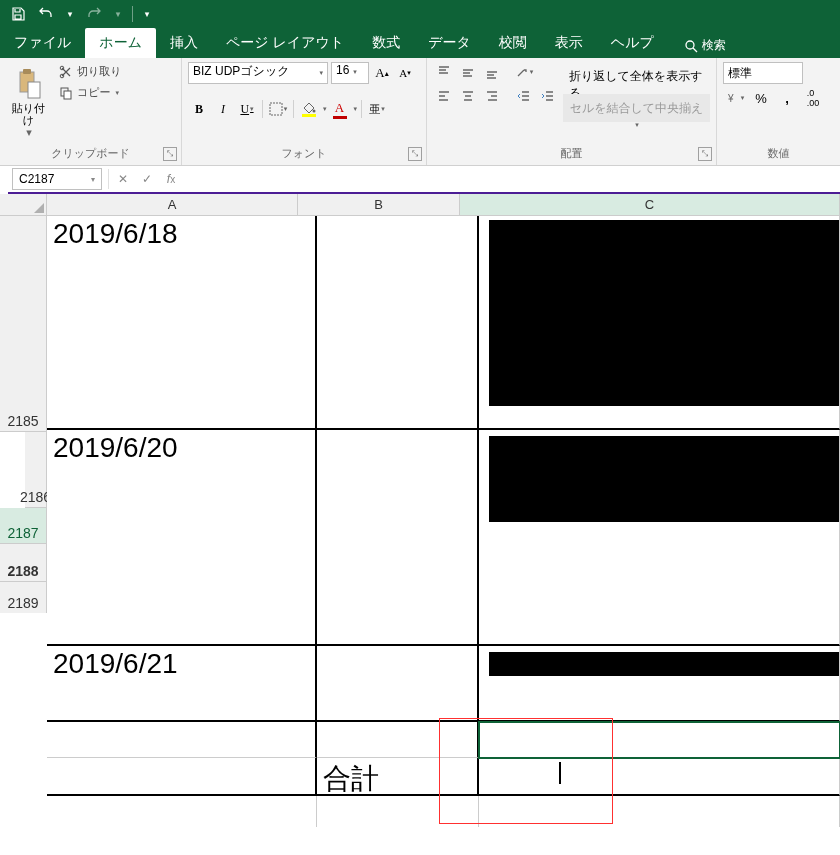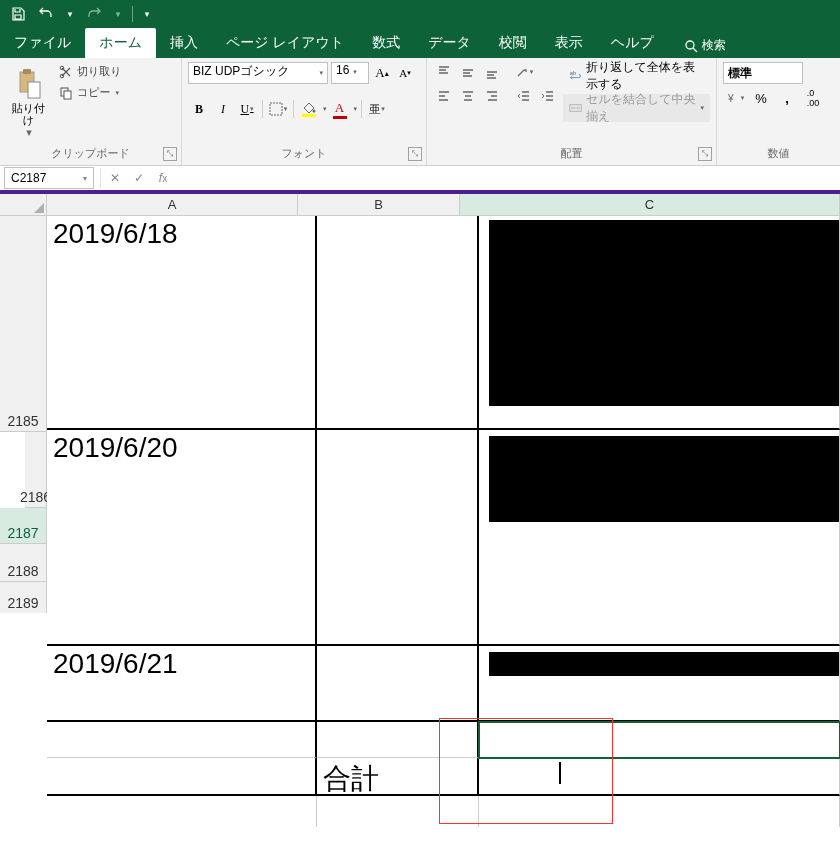--- a/index.html
+++ b/index.html
@@ -51,27 +51,27 @@
 .split-h { width:1px; height:18px; background:#d0d0d0; margin:0 2px;}
 .color-btn{display:flex;flex-direction:column;align-items:center;cursor:pointer;width:22px;}
 .color-underline{width:14px;height:3px;}
 
 .align-rows{display:flex;flex-direction:column;gap:4px;}
 .align-row{display:flex;gap:2px;align-items:center;}
 .align-btn{width:22px;height:20px;display:flex;align-items:center;justify-content:center;cursor:pointer;}
 .align-btn svg line{stroke:#666;stroke-width:1.5;}
 
 .wrap-merge{display:flex;flex-direction:column;gap:4px;}
-.wide-btn{display:flex;align-items:center;gap:4px;padding:2px 6px;font-size:12px;cursor:pointer;height:28px;}
+.wide-btn{display:flex;align-items:center;gap:4px;padding:2px 6px;font-size:12px;cursor:pointer;height:28px;flex-direction:column;}
 .wide-btn.disabled{background:#e8e8e8;color:#999;}
-.num-format{width:80px;height:22px;border:1px solid #c0c0c0;padding:0 4px;font-size:12px;background:#fff;display:flex;align-items:center;font-weight:bold;}
+.num-format{width:80px;height:22px;border:1px solid #c0c0c0;padding:0 4px;font-size:12px;background:#fff;display:flex;align-items:center;}
 .num-btns{display:flex;gap:2px;}
 
 
-.formula-bar { height: 28px; border-bottom: 4px solid #4c1d95; display: flex; align-items: center; background:#fff;}
+.formula-bar { height: 28px; border-bottom: 2px solid #4c1d95; display: flex; align-items: center; background:#fff;margin-left:8px;}
 .name-box { width: 90px; height: 22px; border: 1px solid #c0c0c0; margin: 0 4px; padding: 0 6px; font-size: 12px; display:flex; align-items:center; justify-content:space-between;}
 .name-box .caret{font-size:8px;color:#888;}
 .fb-sep{width:1px;height:20px;background:#e0e0e0;margin:0 2px;}
 .fb-btn{width:24px;height:22px;display:flex;align-items:center;justify-content:center;cursor:pointer;color:#888;}
 .fb-input{flex:1;height:22px;border:none;font-size:13px;padding:0 6px;}
 
 
 .grid-area{position:relative;}
 .col-headers{display:flex;height:22px;background:#f0f0f0;}
 .corner{width:47px;border-right:1px solid #ccc;border-bottom:1px solid #ccc;background:#f0f0f0;position:relative;}
@@ -83,21 +83,21 @@
 .col-C{flex:1;}
 
 .grid-body{display:flex;}
 .row-headers{width:47px;display:flex;flex-direction:column;}
 .row-h{border-right:1px solid #ccc;border-bottom:1px solid #ccc;background:#f0f0f0;display:flex;align-items:flex-end;justify-content:center;font-size:14px;color:#333;padding-bottom:2px;}
 .row-h.active{background:#d8ebe1;color:#0e6237;}
 .row-2184{height:214px;}
 .row-2185{height:216px;}
 .row-2186{height:76px;margin-left:25px;}
 .row-2187{height:36px;}
-.row-2188{height:38px;}
+.row-2188{height:38px;font-weight:bold;}
 .row-2189{height:31px;}
 
 .cells{flex:1;position:relative;}
 .cell-row{display:flex;}
 .cell{border-right:1px solid #ccc;border-bottom:1px solid #ccc;font-size:15px;padding:2px 6px;position:relative;background:#fff;}
 .cell.A{width:270px;}
 .cell.B{width:162px;}
 .cell.C{flex:1;}
 .cell .big-text{font-size:28px;font-family:"Yu Gothic",sans-serif;}
 

